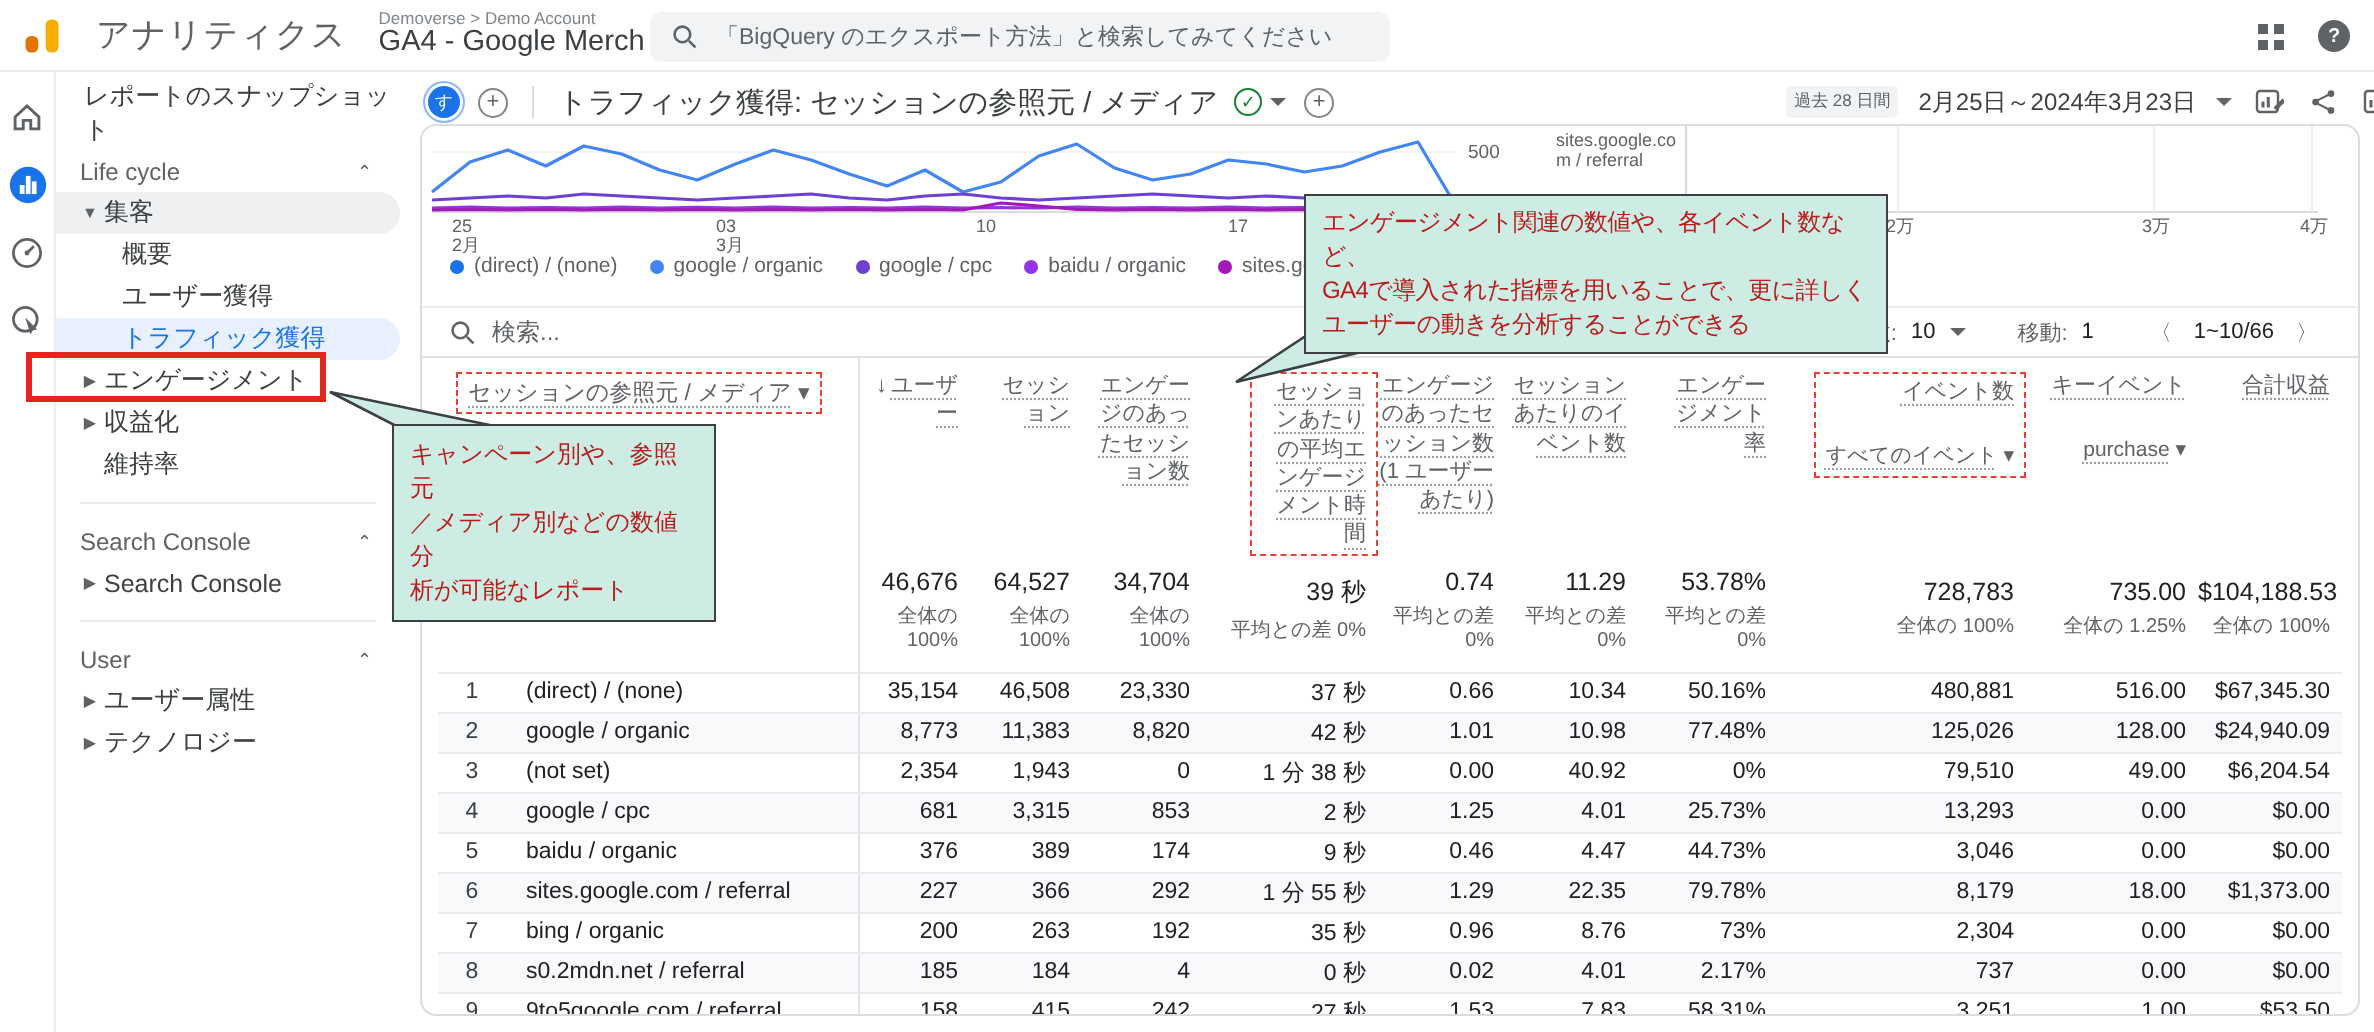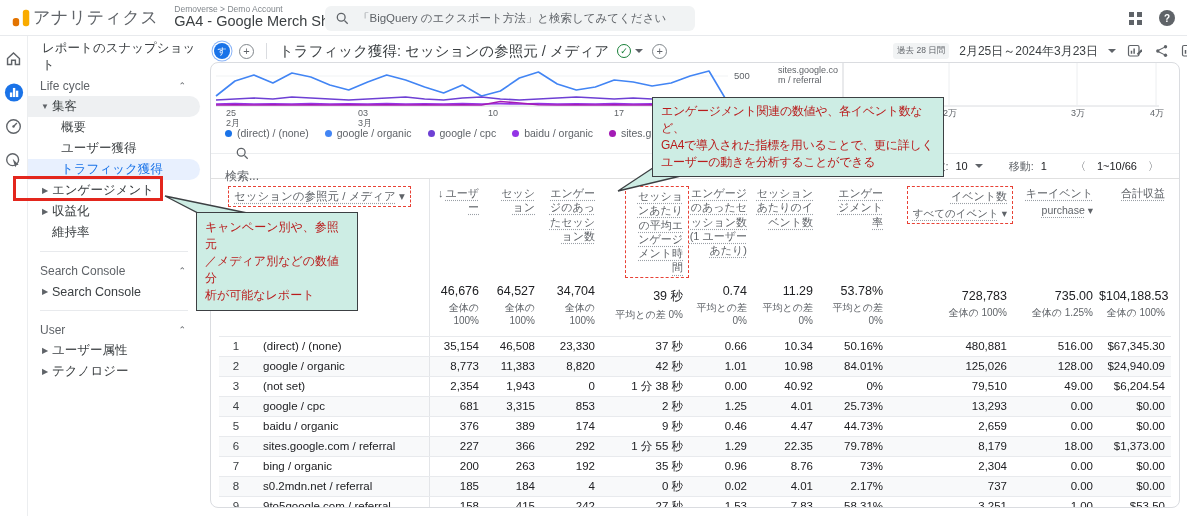--- a/index.html
+++ b/index.html
@@ -3,21 +3,21 @@
 <meta charset="utf-8">
 <style>
   * { margin:0; padding:0; box-sizing:border-box; }
   html,body { width:1187px; height:516px; overflow:hidden; background:#fff;
     font-family:"Liberation Sans","DejaVu Sans",sans-serif; color:#202124; }
   body { position:relative; }
 
   
   .topbar { position:absolute; left:0; top:0; width:1187px; height:36px; background:#fff;
     border-bottom:1px solid #e8eaed; display:flex; align-items:center; z-index:20; }
-  .logo { display:flex; align-items:center; gap:1px; margin-left:10px; }
+  .logo { display:flex; align-items:center; gap:16px; margin-left:10px; }
   .logo-text { font-size:17px; color:#5f6368; letter-spacing:.5px; }
   .account { margin-left:16px; line-height:1.1; }
   .acct-crumb { font-size:8.5px; color:#80868b; }
   .acct-name { font-size:14.5px; color:#3c4043; display:flex; align-items:center; gap:5px; }
   .caret-dn { width:0; height:0; border-left:4px solid transparent; border-right:4px solid transparent; border-top:4px solid #5f6368; display:inline-block; }
   .gsearch { position:absolute; left:325px; top:6px; width:370px; height:25px; background:#f1f3f4;
     border-radius:6px; display:flex; align-items:center; gap:9px; padding:0 11px; }
   .gsearch-txt { font-size:11.5px; color:#5f6368; }
   .top-icons { position:absolute; right:12px; top:0; height:36px; display:flex; align-items:center; gap:17px; }
   .apps-grid { width:13px; height:13px; display:grid; grid-template-columns:5px 5px; grid-template-rows:5px 5px; gap:3px; }
@@ -59,33 +59,33 @@
   .hd-ic { width:17px; height:17px; display:flex; align-items:center; justify-content:center; }
 
   
   .card { position:absolute; left:210px; top:62px; width:970px; height:446px; background:#fff;
     border:1px solid #dadce0; border-radius:8px; overflow:hidden; }
   .legend { position:absolute; left:14px; top:64px; display:flex; gap:16px; align-items:center; font-size:10.5px; color:#5f6368; }
   .leg-item { display:flex; align-items:center; gap:5px; }
   .leg-dot { width:7px; height:7px; border-radius:50%; }
   .toolbar { position:absolute; left:0; right:0; top:90px; height:26px; border-top:1px solid #eceef0; border-bottom:1px solid #e0e0e0;
     display:flex; align-items:center; padding:0 16px 0 14px; }
-  .tb-search { display:flex; align-items:center; gap:8px; font-size:12px; color:#5f6368;flex-direction:column; }
+  .tb-search { display:flex; align-items:center; gap:8px; font-size:12px; color:#5f6368; }
   .tb-pager { margin-left:auto; display:flex; align-items:center; font-size:11px; color:#5f6368; gap:7px; }
   .pg-num { color:#202124; }
   .pg-arrow { color:#5f6368; font-size:11px; padding:0 4px; }
 
   
   .tbl-wrap { position:absolute; left:8px; right:8px; top:116px; }
   table { border-collapse:collapse; table-layout:fixed; width:952px; }
   thead th { vertical-align:top; padding-top:7px; font-weight:normal; font-size:11px; color:#5f6368; text-align:right; height:72px; }
   thead th:first-child { text-align:left; border-right:1px solid #e3e5e8; }
   .mh { display:inline-block; text-align:right; word-break:break-all; line-height:1.3; padding-right:6px; }
   .dotted { text-decoration:underline dotted #9aa0a6; text-underline-offset:3px; }
-  .mh-sub { margin-top:4px; font-size:10.5px; white-space:nowrap; }
+  .mh-sub { margin-top:19px; font-size:10.5px; white-space:nowrap; }
   th.c2 .mh{max-width:48px;} th.c3 .mh{max-width:48px;} th.c4 .mh{max-width:58px;}
   th.c5 .mh{max-width:64px;} th.c6 .mh{max-width:68px;} th.c7 .mh{max-width:64px;} th.c8 .mh{max-width:54px;}
   .red-dash { border:1px dashed #e84135; padding:2px 5px; display:inline-block; }
   .dim-chip { font-size:11.5px; color:#5f6368; margin-left:9px; white-space:nowrap; }
   .dim-plus { color:#1a73e8; font-size:15px; margin-left:12px; }
   .sort-arrow { margin-right:2px; }
   tr.totals td { padding:6px 0 10px 0; border-bottom:1px solid #e8eaed; }
   tr.totals td:first-child { border-right:1px solid #e3e5e8; }
   .tv { font-size:12.5px; color:#202124; text-align:right; padding-right:6px; }
   .ts { font-size:10px; color:#5f6368; text-align:right; padding-right:6px; margin-top:3px; }
@@ -428,21 +428,21 @@
           </tr>
           <tr class="r">
             <td class="rank">2</td>
             <td class="src">google / organic</td>
             <td class="num">8,773</td>
             <td class="num">11,383</td>
             <td class="num">8,820</td>
             <td class="num">42 秒</td>
             <td class="num">1.01</td>
             <td class="num">10.98</td>
-            <td class="num">84.01%</td>
+            <td class="num">77.48%</td>
             <td class="num">125,026</td>
             <td class="num">128.00</td>
             <td class="num">$24,940.09</td>
           </tr>
           <tr class="r">
             <td class="rank">3</td>
             <td class="src">(not set)</td>
             <td class="num">2,354</td>
             <td class="num">1,943</td>
             <td class="num">0</td>
@@ -471,21 +471,21 @@
           <tr class="r">
             <td class="rank">5</td>
             <td class="src">baidu / organic</td>
             <td class="num">376</td>
             <td class="num">389</td>
             <td class="num">174</td>
             <td class="num">9 秒</td>
             <td class="num">0.46</td>
             <td class="num">4.47</td>
             <td class="num">44.73%</td>
-            <td class="num">2,659</td>
+            <td class="num">3,046</td>
             <td class="num">0.00</td>
             <td class="num">$0.00</td>
           </tr>
           <tr class="r">
             <td class="rank">6</td>
             <td class="src">sites.google.com / referral</td>
             <td class="num">227</td>
             <td class="num">366</td>
             <td class="num">292</td>
             <td class="num">1 分 55 秒</td>

